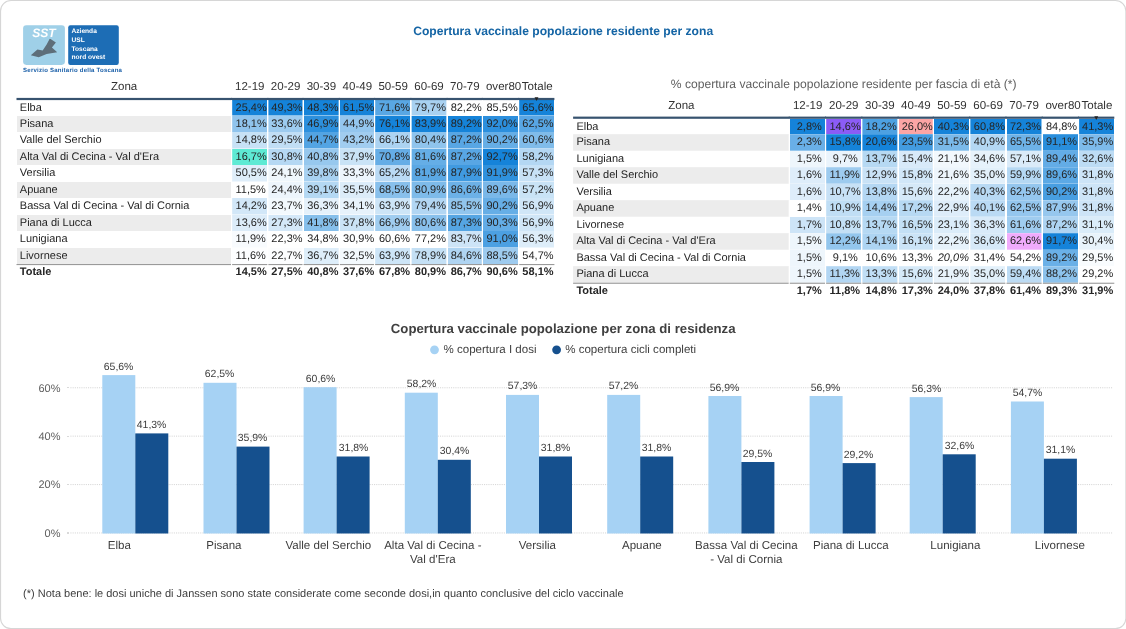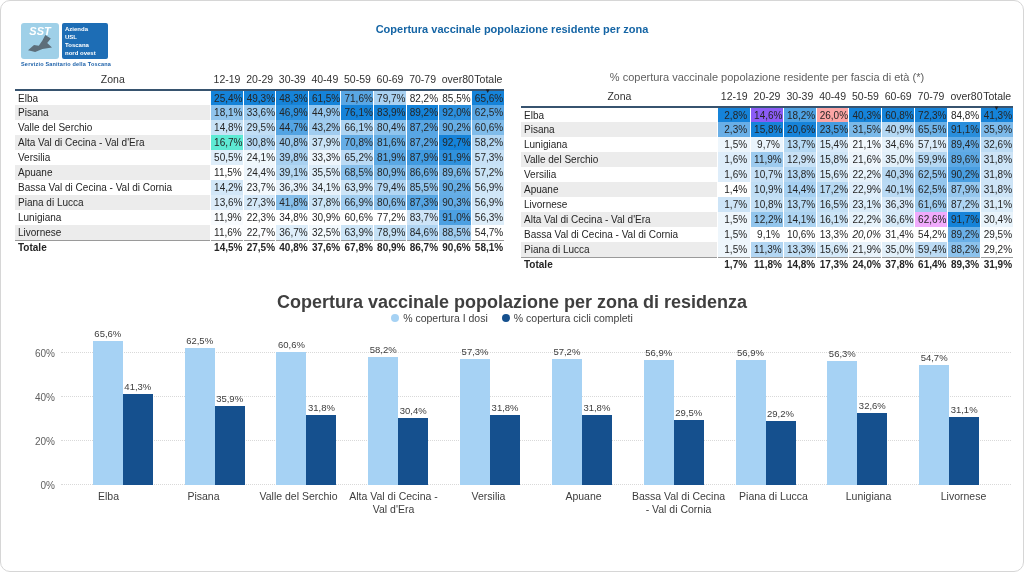--- a/index.html
+++ b/index.html
@@ -54,21 +54,21 @@
   table.zones td.zona { text-align: left; }
   table.zones td.num { text-align: right; border-left: 1px solid #ffffff; }
   table.zones tr.band-odd td.zona { background: #ececec; }
   table.zones tr.band-even td.zona { background: #ffffff; }
   table.zones tr.total td { font-weight: bold; background: #ffffff; border-top: 1px solid #9a9a9a; }
   .sort-arrow { position: absolute; left: 50%; bottom: -5px; transform: translateX(-50%); font-size: 6px; color: #222; line-height: 6px; }
 
   
   .chart-title {
     position: absolute; left: 0; right: 0; top: 291px; text-align: center;
-    font-size: 18px; font-weight: bold; color: #3f3f3f;
+    font-size: 12px; font-weight: bold; color: #3f3f3f;
   }
   .chart-legend {
     position: absolute; left: 0; right: 0; top: 311px;
     display: flex; justify-content: center; gap: 14px; font-size: 10.5px; color: #404040;
   }
   .legend-item { display: flex; align-items: center; gap: 4px; cursor: default; }
   .legend-dot { width: 8px; height: 8px; border-radius: 50%; display: inline-block; }
   .chart-area { position: absolute; left: 60px; top: 330px; width: 950px; height: 154px; }
   .gridline { position: absolute; left: 0; right: 0; height: 0; border-top: 1px dotted #d9d9d9; }
   .ytick {
@@ -573,13 +573,14 @@
       <div class="xlabel">Valle del Serchio</div>
       <div class="xlabel">Alta Val di Cecina - Val d'Era</div>
       <div class="xlabel">Versilia</div>
       <div class="xlabel">Apuane</div>
       <div class="xlabel">Bassa Val di Cecina - Val di Cornia</div>
       <div class="xlabel">Piana di Lucca</div>
       <div class="xlabel">Lunigiana</div>
       <div class="xlabel">Livornese</div>
     </div>
 
+  <div class="footnote">(*) Nota bene: le dosi uniche di Janssen sono state considerate come seconde dosi,in quanto conclusive del ciclo vaccinale</div>
 </div>
 
 </body></html>

